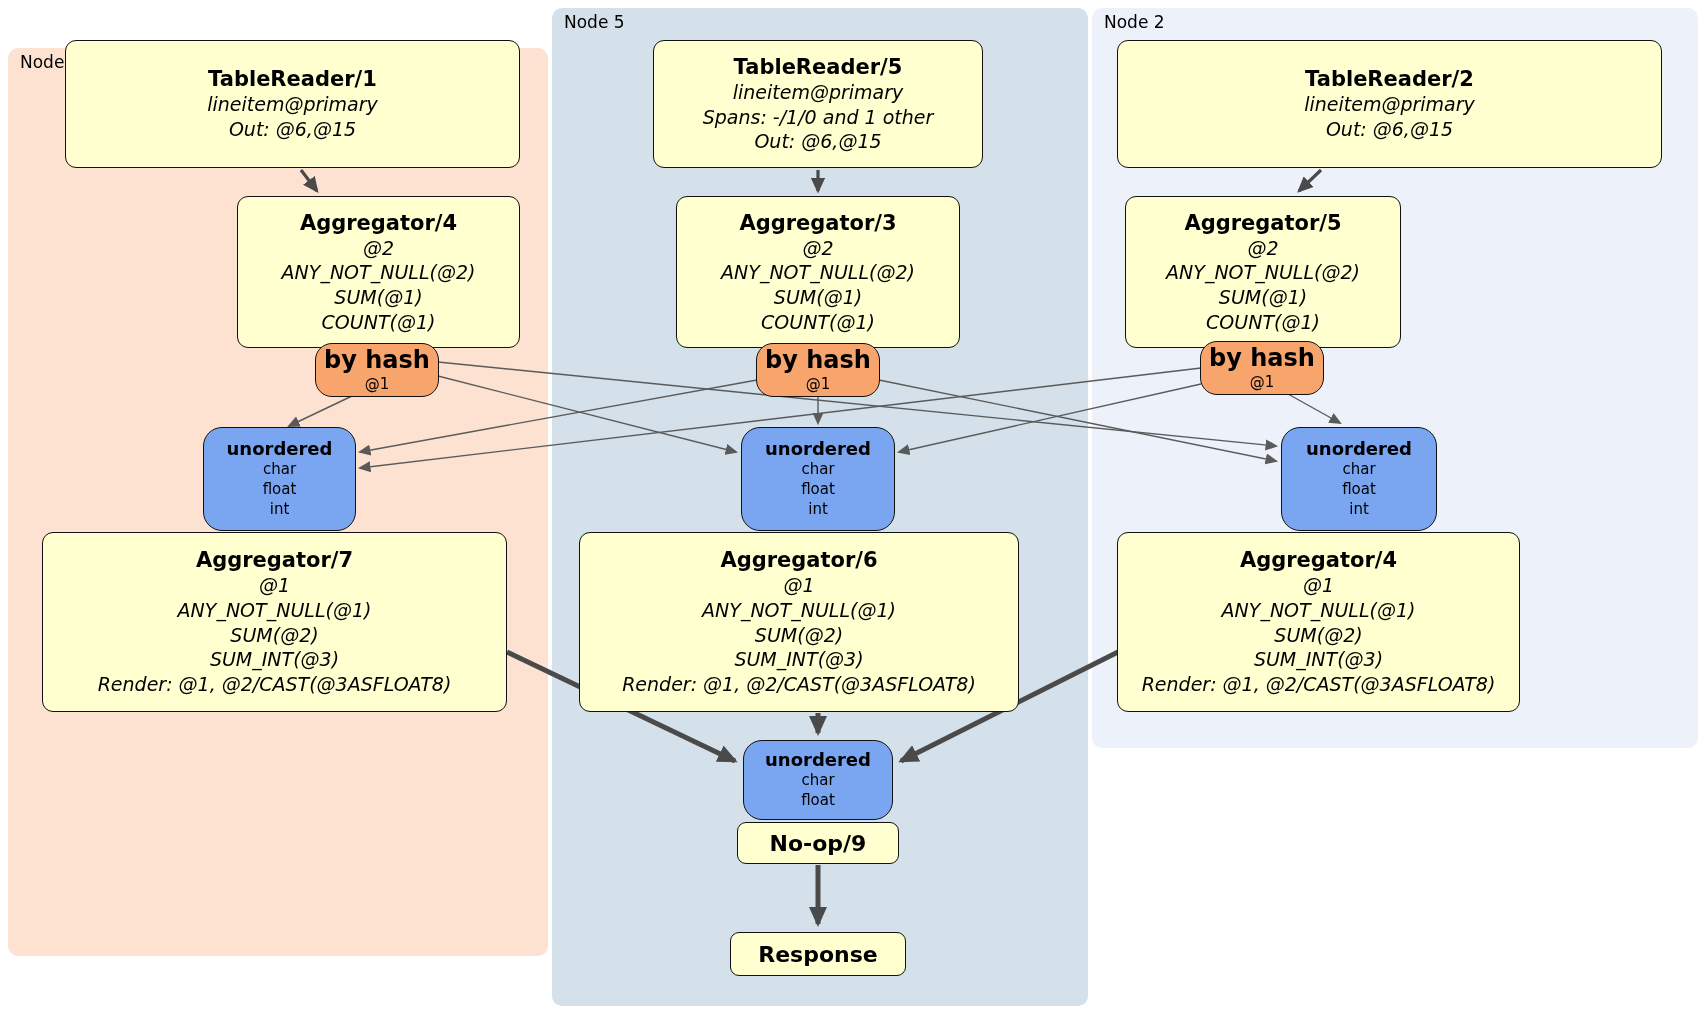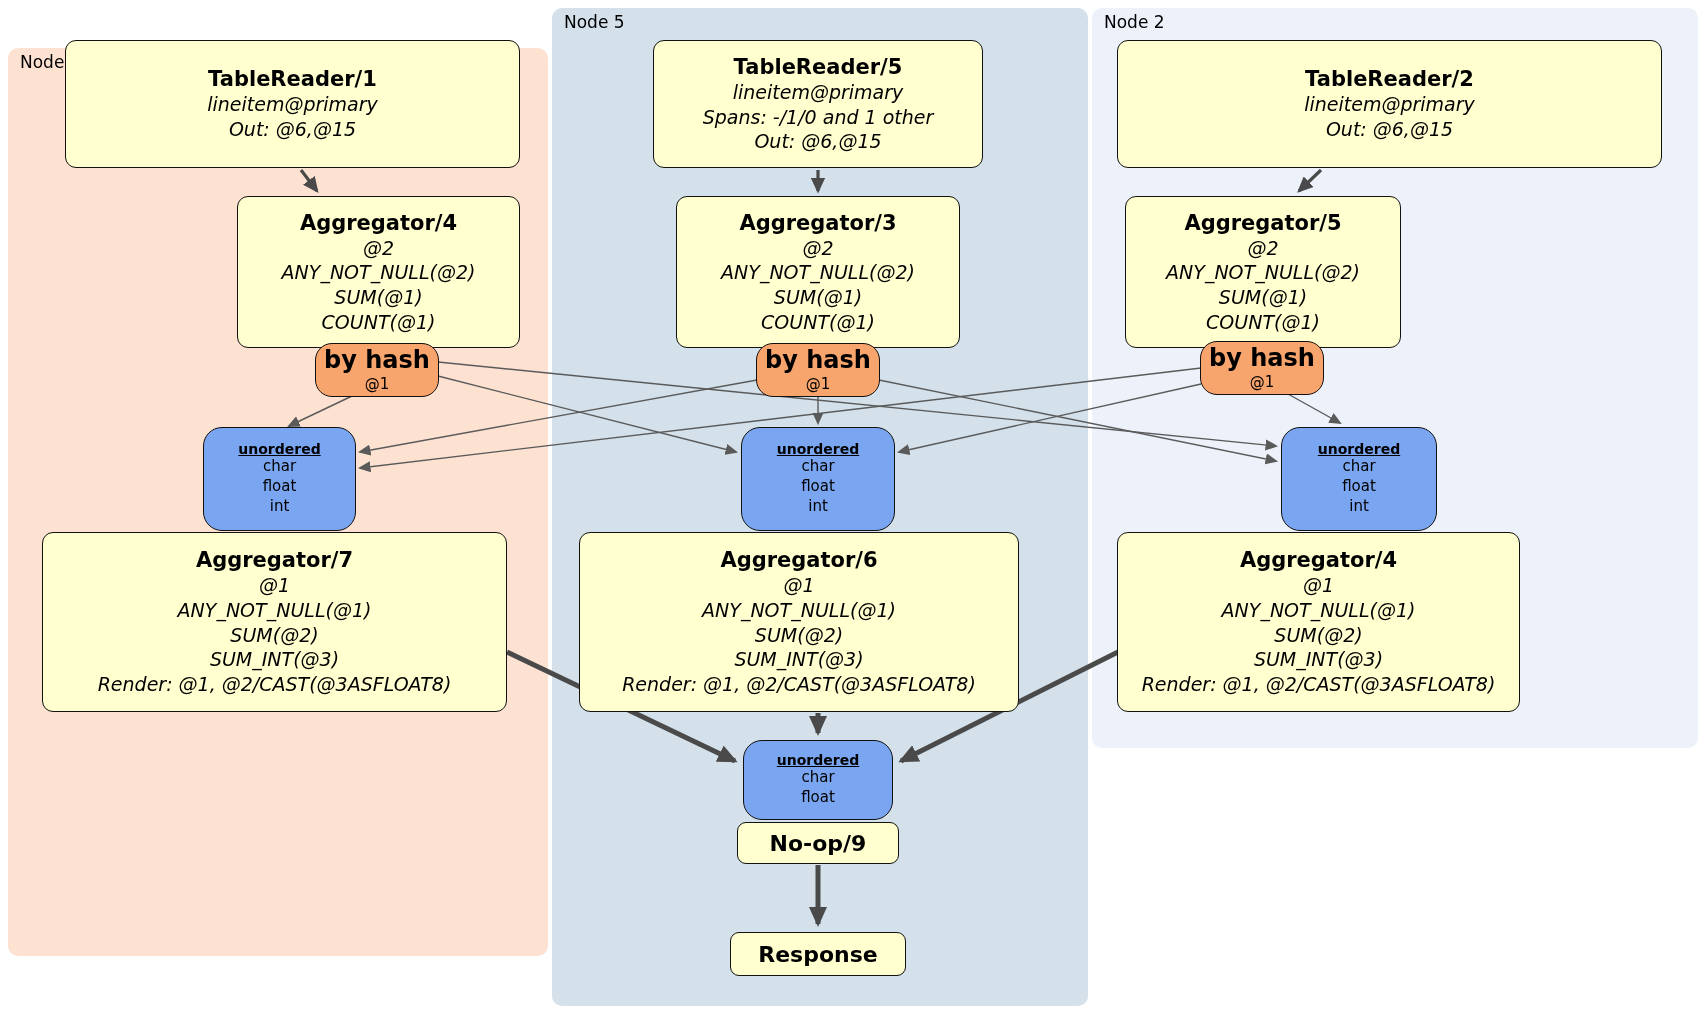--- a/index.html
+++ b/index.html
@@ -51,21 +51,21 @@
   .router .rkey{font-size:15px;line-height:1.2;}
 
   .sync{
     position:absolute;z-index:4;
     background:var(--sync-bg);
     border:1.8px solid var(--box-border);
     border-radius:19px;
     display:flex;flex-direction:column;justify-content:center;align-items:center;
     box-sizing:border-box;text-align:center;
   }
-  .sync .slabel{font-weight:bold;font-size:14px;line-height:1.2;text-decoration:underline;}
+  .sync .slabel{font-weight:bold;font-size:18px;line-height:1.2;}
   .sync .stype{font-size:15px;line-height:1.33;}
 
   .mini{
     position:absolute;z-index:3;
     background:var(--processor-bg);
     border:1.6px solid var(--box-border);
     border-radius:9px;
     display:flex;justify-content:center;align-items:center;
     box-sizing:border-box;
   }

